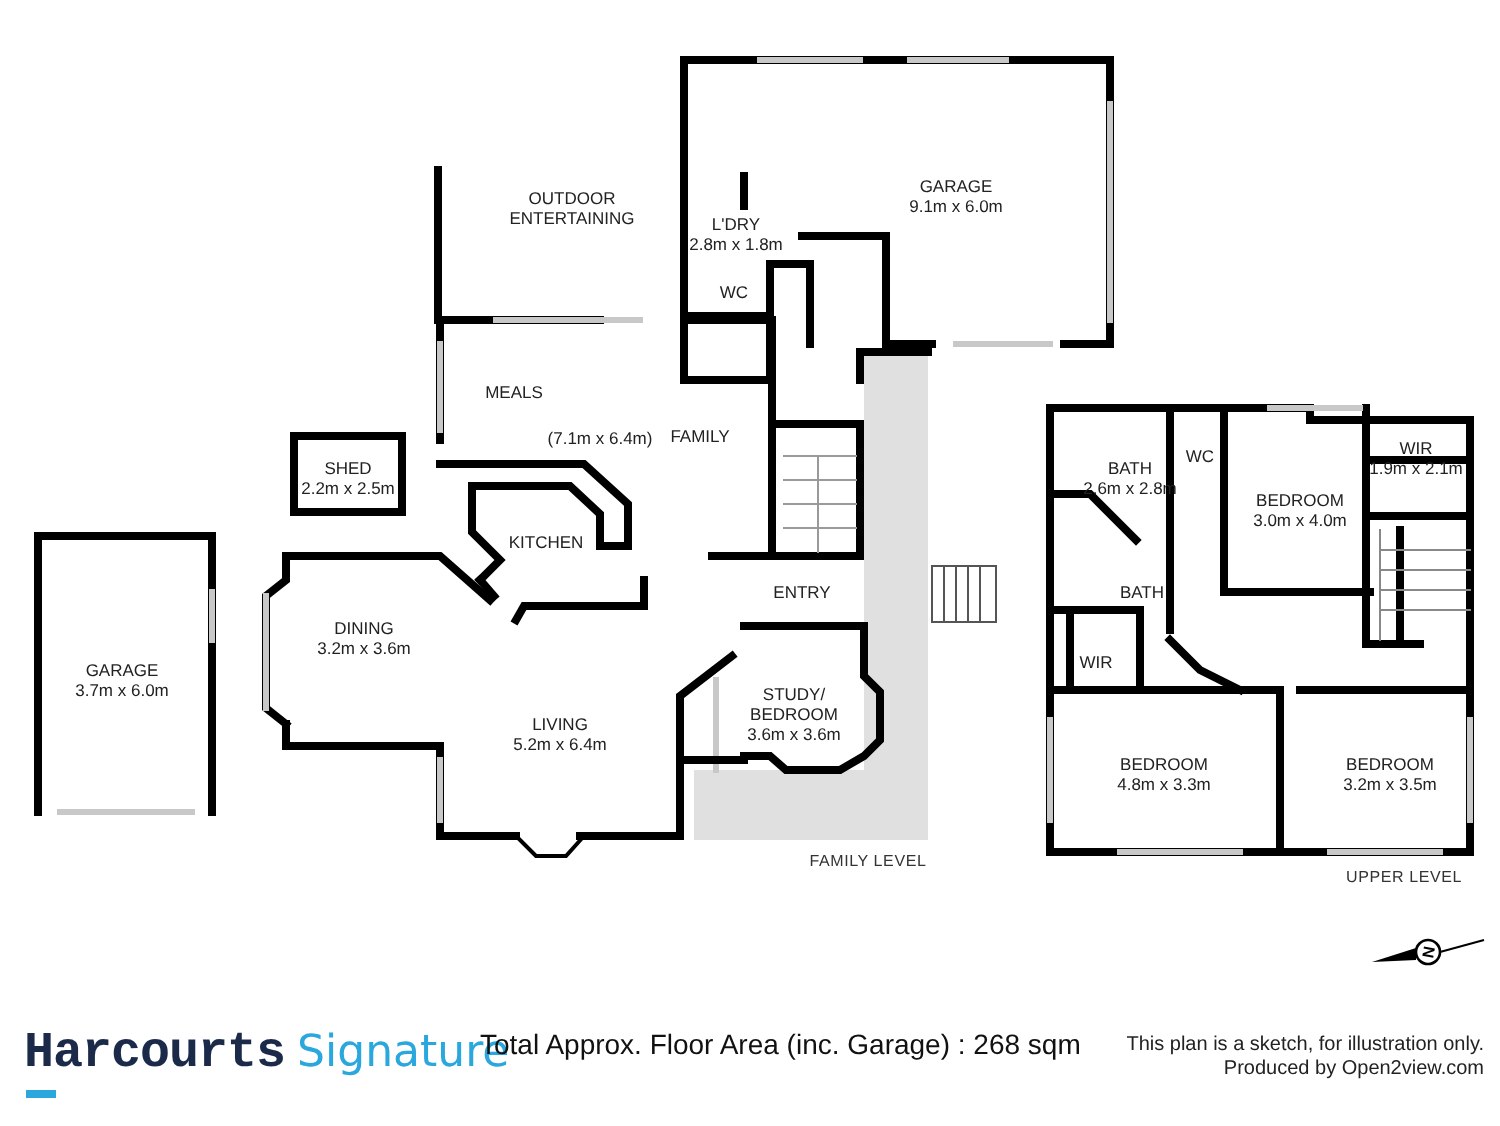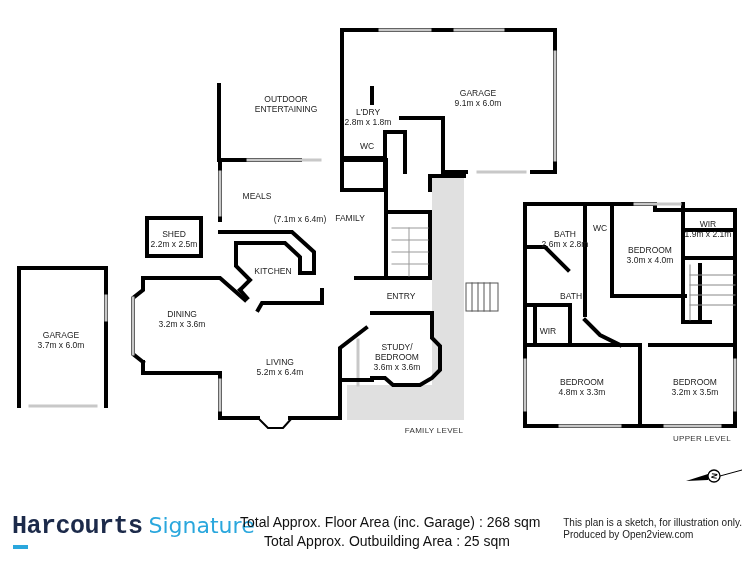--- a/index.html
+++ b/index.html
@@ -7,21 +7,21 @@
   svg#plan { position:absolute; left:0; top:0; }
   .lbl { position:absolute; font-family:"Liberation Sans", sans-serif; font-size:8.5px; color:#222; text-align:center; line-height:10px; white-space:nowrap; transform:translateX(-50%); }
   .lbl span { display:block; }
   .level { font-size:8px; color:#333; letter-spacing:0.3px; }
   .logo { position:absolute; left:12px; top:512px; }
   .logo-main { font-family:Liberation Mono, monospace; font-weight:bold; font-size:25px; color:#1c2a4a; letter-spacing:-0.5px; }
   .logo-sub { font-family:"DejaVu Sans", sans-serif; font-size:22px; color:#2aa7dd; margin-left:6px; font-weight:normal; }
   .logo-bar { position:absolute; left:13px; top:545px; width:15px; height:4px; background:#2aa7dd; }
   .area { position:absolute; left:240px; top:513px; font-size:14px; color:#111; line-height:19px; text-align:right; width:270px; }
   .area div { white-space:nowrap; }
-  .disc { position:absolute; right:8px; top:517px; font-size:10px; color:#222; line-height:12px; }
+  .disc { position:absolute; right:8px; top:517px; font-size:10px; color:#222; line-height:12px; text-align:right; }
 </style>
 </head>
 <body>
 
 <svg id="plan" width="750" height="505" viewBox="0 0 750 505">
   <g fill="none" stroke="#000" stroke-width="4" stroke-linecap="square">
 
     <polygon points="432,176 464,176 464,420 347,420 347,385 432,385" fill="#e0e0e0" stroke="none"></polygon>
 
     <g>
@@ -221,18 +221,17 @@
 <div class="lbl level" style="left:702px;top:434px">
   <span>UPPER LEVEL</span>
 </div>
 
 <div class="logo">
   <span class="logo-main">Harcourts</span><span class="logo-sub">Signature</span>
 </div>
 <div class="logo-bar"></div>
 <div class="area">
   <div>Total Approx. Floor Area (inc. Garage) : 268 sqm</div>
-  <div>Total Approx. Outbuilding Area : 25 sqm</div>
 </div>
 <div class="disc">
   <div>This plan is a sketch, for illustration only.</div>
   <div>Produced by Open2view.com</div>
 </div>
 
 </body></html>

